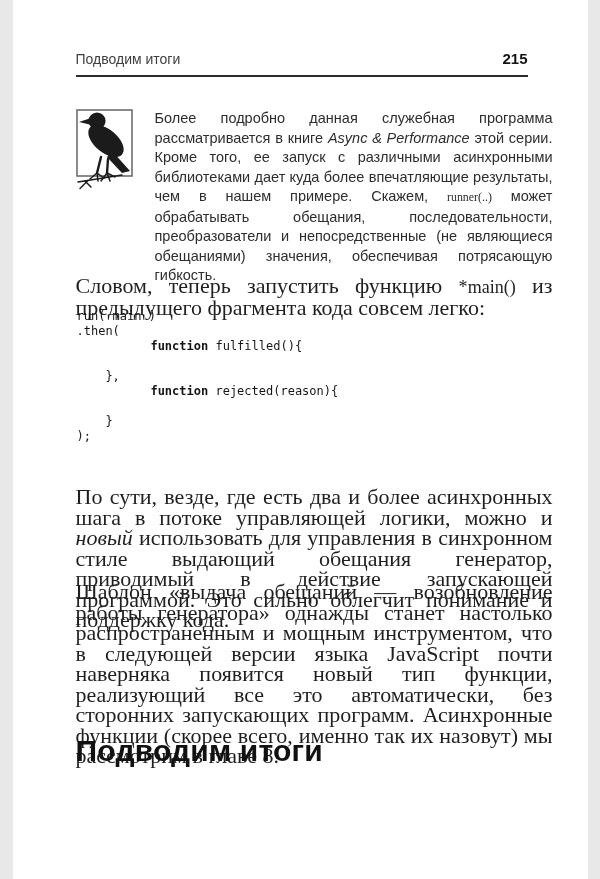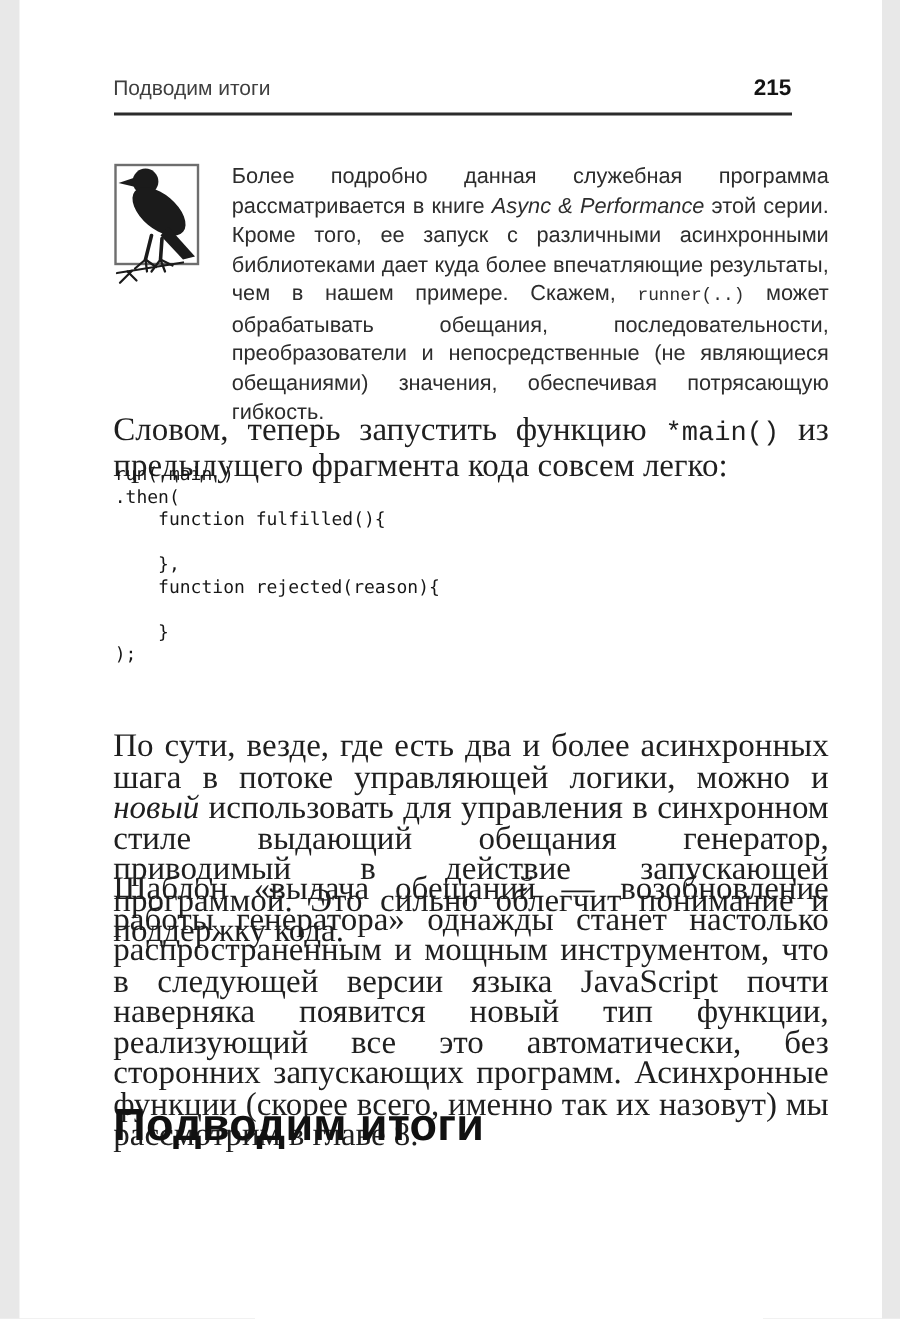--- a/index.html
+++ b/index.html
@@ -93,23 +93,23 @@
     left: 63px; top: 714px;
     font-family: "Liberation Sans", sans-serif;
     font-size: 30px;
     font-weight: bold;
     letter-spacing: 0.2px;
     color: #111111;
   }
 
   
   .run-i { font-style: italic; }
-  .run-b { font-weight: normal; }
+  .run-b { font-weight: bold; margin-left: 45px; }
   .run-m {
-    font-family: Liberation Mono, monospace;
+    font-family: Liberation Serif, serif;
     font-size: 0.82em;
     font-style: normal;
   }
 </style>
 </head>
 <body>
 
 <div class="page">
 
   <div class="running-head">

